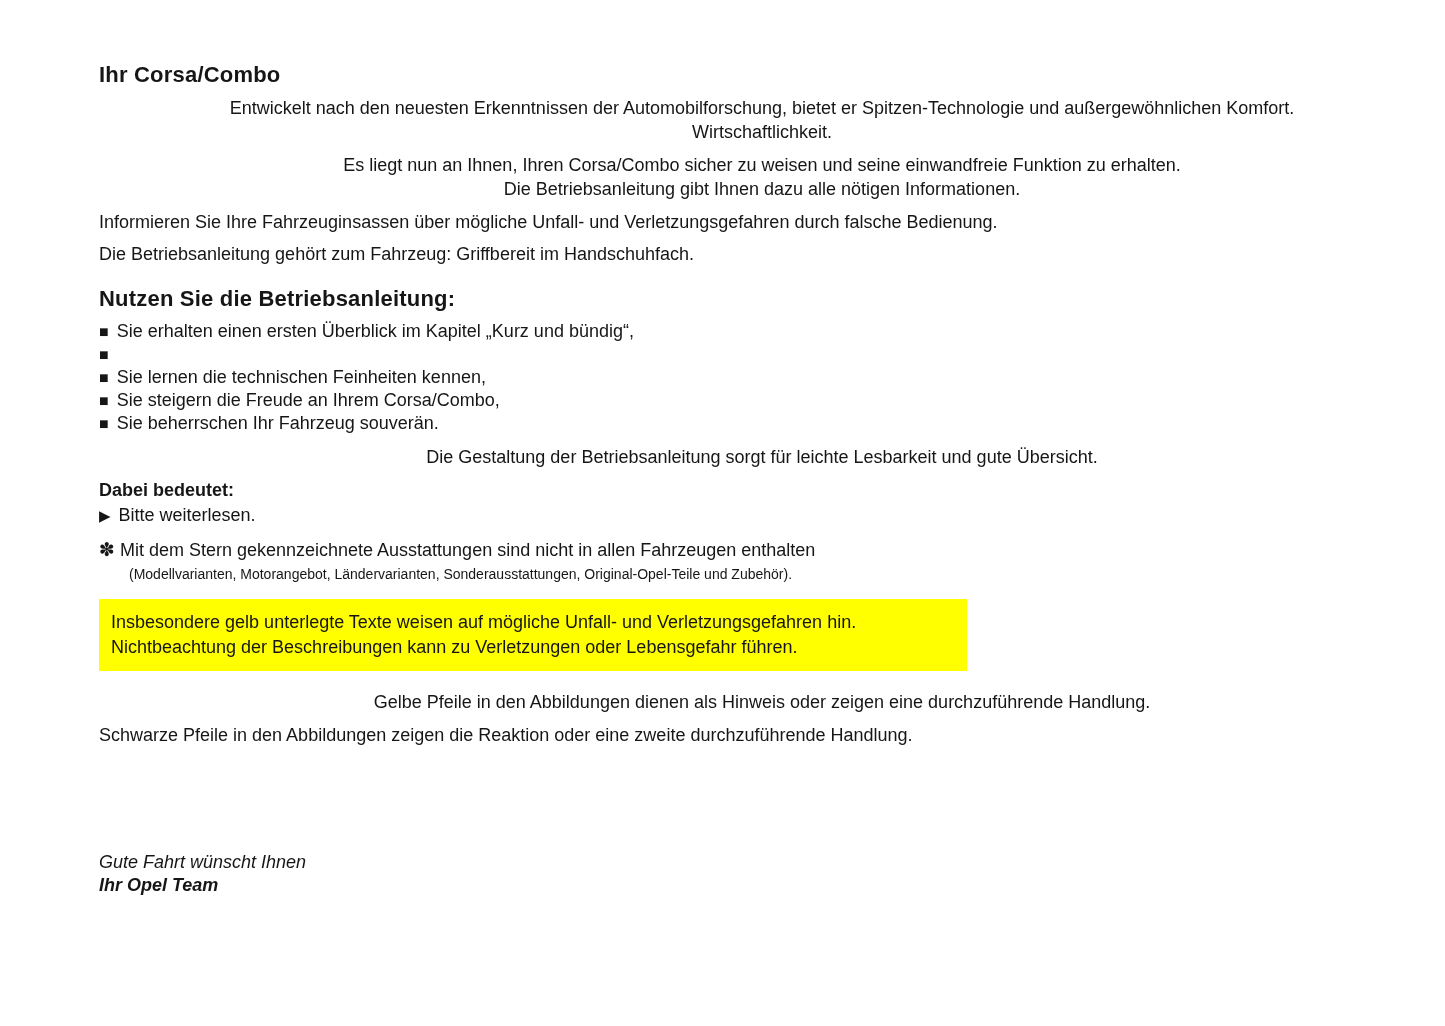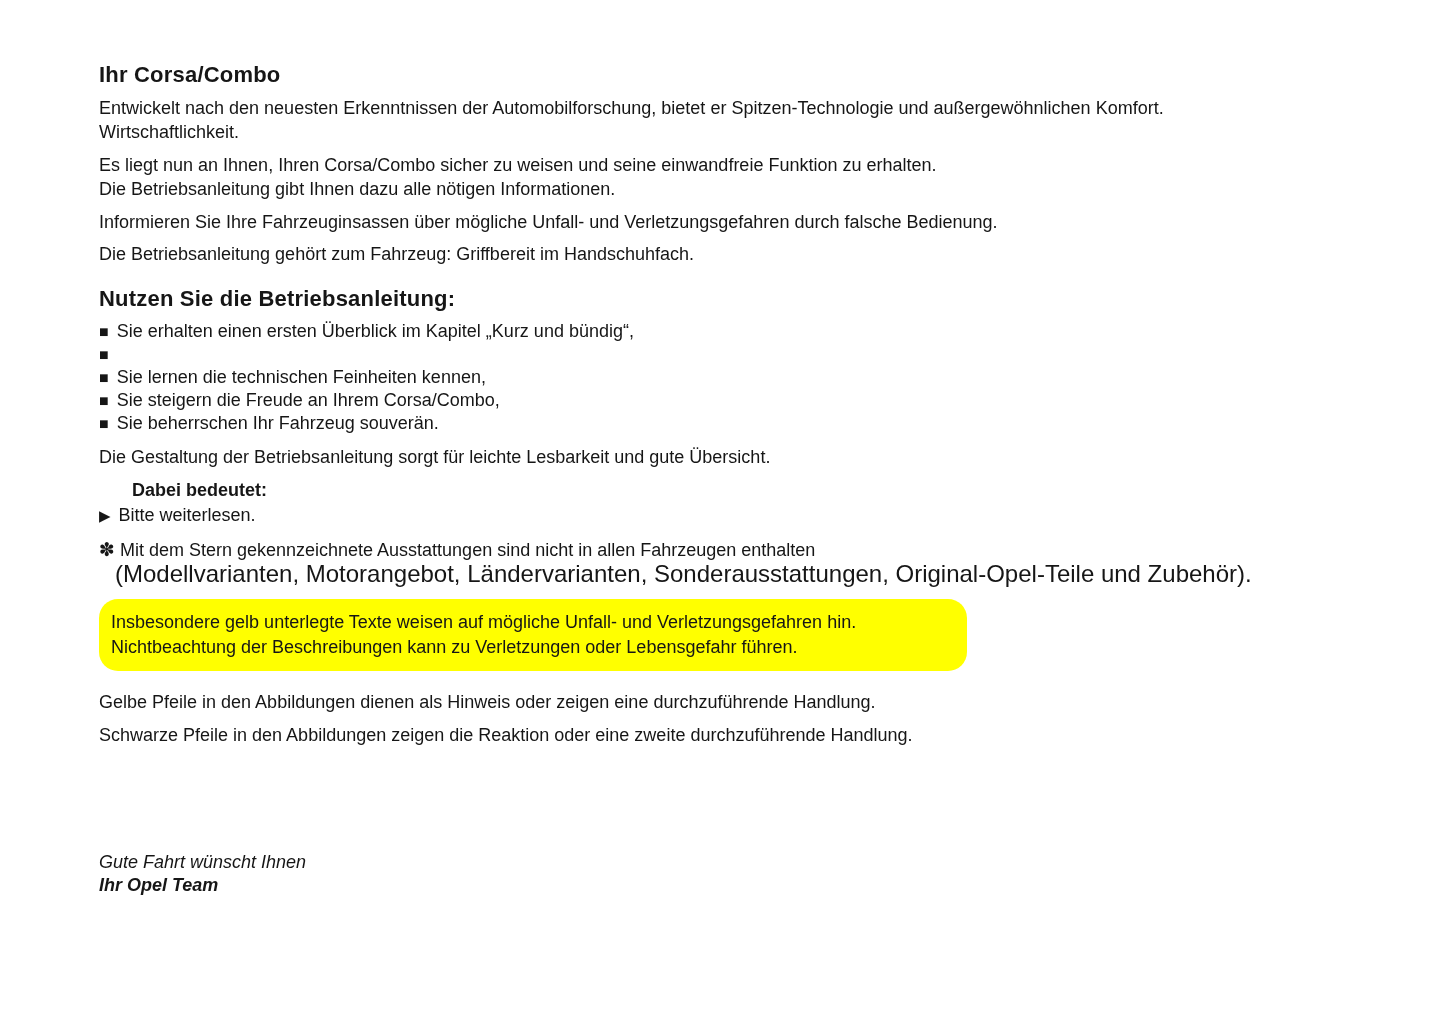--- a/index.html
+++ b/index.html
@@ -20,21 +20,21 @@
     font-size: 22px;
     font-weight: bold;
     letter-spacing: 0.2px;
     margin-bottom: 8px;
   }
   .body-line {
     font-size: 18px;
     line-height: 24px;
     white-space: nowrap;
   }
-  .para { margin-bottom: 9px; }
+  .para { margin-bottom: 9px; text-align: center; }
   .para-gap { margin-bottom: 8px; }
   .bold { font-weight: bold; }
   .bullet-row {
     display: flex;
     align-items: baseline;
     font-size: 18px;
     line-height: 23px;
     white-space: nowrap;
   }
   .bullet-marker {
@@ -61,31 +61,30 @@
     font-size: 18px;
     line-height: 24px;
     white-space: nowrap;
   }
   .star-marker {
     font-size: 19px;
     margin-right: 5px;
     flex: 0 0 auto;
   }
   .star-line2 {
-    font-size: 24px;
+    font-size: 14px;
     line-height: 24px;
-    margin-left: 16px;
+    margin-left: 30px;
     white-space: nowrap;
   }
   .warning-box {
     width: 868px;
     background: #ffff00;
     padding: 11px 0 11px 12px;
     margin-bottom: 19px;
-    border-radius: 19px;
   }
   .warning-box .body-line { line-height: 25px; }
   .closing { margin-top: 104px; }
   .closing .body-line { line-height: 23px; white-space: nowrap; font-style: italic; }
 </style>
 </head>
 <body>
 
 <div class="page">
 
@@ -130,21 +129,21 @@
     <div class="bullet-row">
       <span class="bullet-marker">■</span>
       <span>Sie beherrschen Ihr Fahrzeug souverän.</span>
     </div>
   </div>
 
   <div class="para">
     <div class="body-line">Die Gestaltung der Betriebsanleitung sorgt für leichte Lesbarkeit und gute Übersicht.</div>
   </div>
 
-  <div class="body-line bold" style="margin-bottom:1px;margin-left:33px;">Dabei bedeutet:</div>
+  <div class="body-line bold" style="margin-bottom:1px;">Dabei bedeutet:</div>
 
   <div class="arrow-row" style="margin-bottom:10px;">
     <span class="arrow-marker">▶</span>
     <span>Bitte weiterlesen.</span>
   </div>
 
   <div class="star-block">
     <div class="star-row">
       <span class="star-marker">✽</span>
       <span>Mit dem Stern gekennzeichnete Ausstattungen sind nicht in allen Fahrzeugen enthalten</span>

